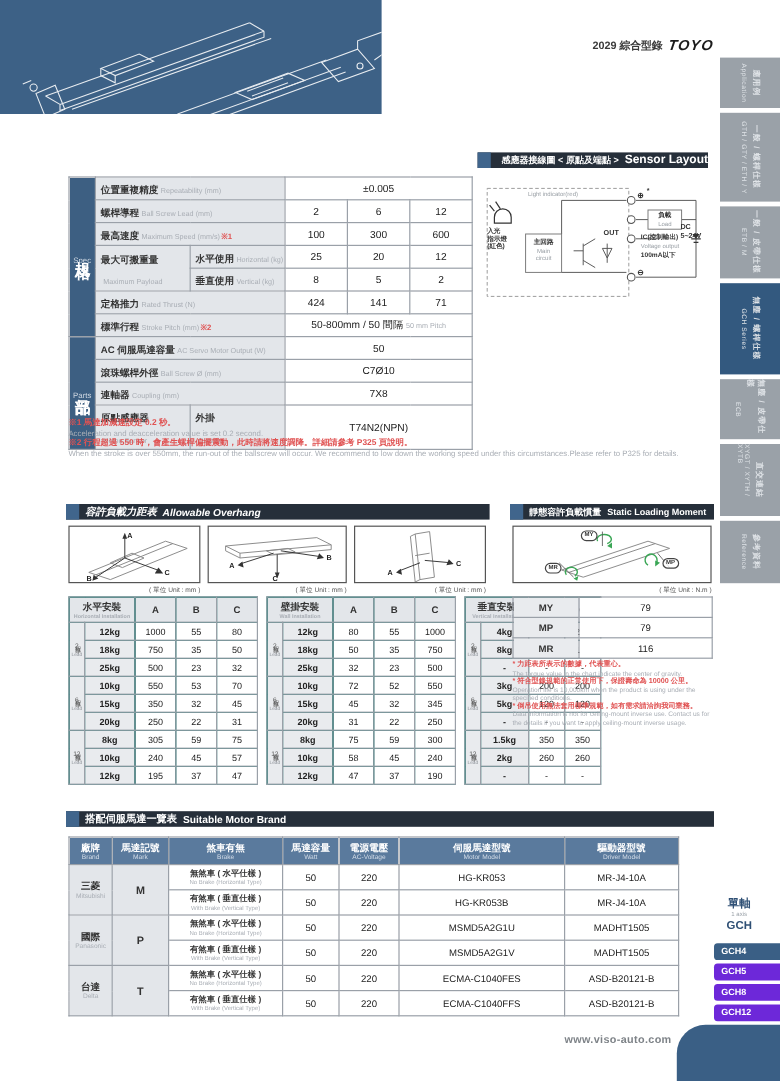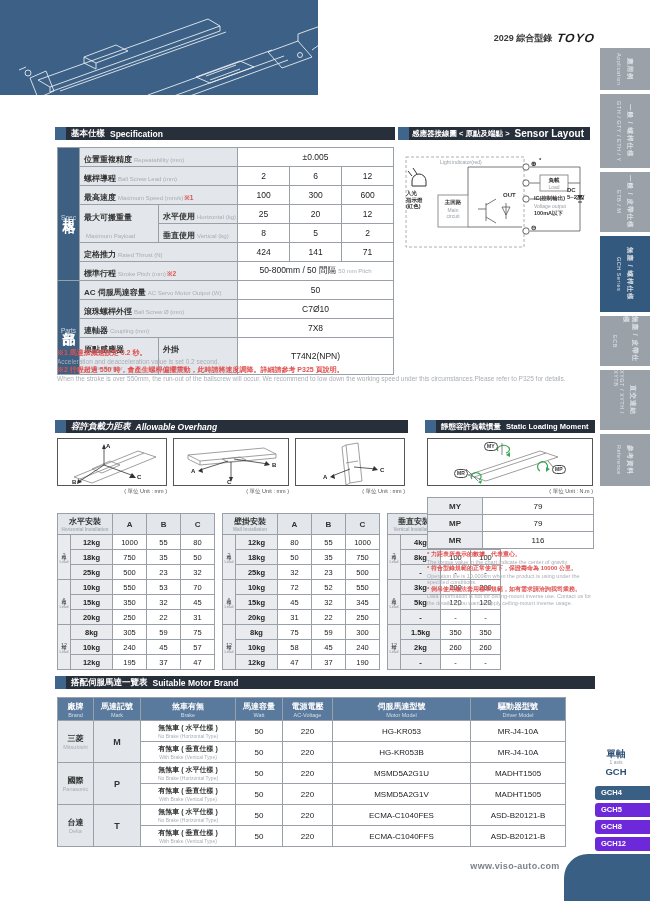--- a/index.html
+++ b/index.html
@@ -45,21 +45,21 @@
   .fn-en{color:#a9aeb5;font-size:6.5px;}
   
   .sensor-diagram{position:absolute;left:398px;top:143px;width:192px;height:118px;}
   .sensor-diagram svg{position:absolute;left:0;top:0;}
   .sl{position:absolute;white-space:pre-line;}
   .sl.dk{color:#333;font-size:5.5px;font-weight:bold;line-height:6.5px;}
   .sl.gy{color:#9aa0a6;font-size:5px;line-height:6px;}
   
   .diag-box{position:absolute;top:438px;height:48px;border:1px solid #555;box-sizing:border-box;background:#fff;}
   .unit{position:absolute;top:488px;font-size:5.5px;color:#555;text-align:right;}
-  .oh-table{position:absolute;top:497px;background:#0f766e;margin-top:16px;}
+  .oh-table{position:absolute;top:497px;background:#0f766e;}
   .oh-table th{background:#e3e6ea;height:20px;}
   .oh-table .tname .tzh{font-size:8px;font-weight:bold;color:#333;display:block;}
   .oh-table .tname .ten{font-size:4.5px;color:#a9aeb5;display:block;}
   .oh-table th.cl{font-size:8px;font-weight:bold;color:#333;}
   .oh-table td{height:14px;text-align:center;font-size:7.5px;color:#222;background:#fff;}
   .oh-table td.kg{background:#e9ebee;font-weight:bold;}
   .oh-table td.lead{background:#e9ebee;}
   .lead .lw{display:flex;flex-direction:column;align-items:center;justify-content:center;gap:1px;}
   .lead .lzh{writing-mode:vertical-rl;text-orientation:upright;font-size:5px;color:#555;}
   .lead .lnum{font-size:5.5px;color:#555;}
@@ -157,25 +157,20 @@
   </div>
   <div class="side-tab" style="top:370px;height:60px;">
     <span class="ven">XYGT / XYTH / XYTB</span>
     <span class="vzh2">直交連結</span>
   </div>
   <div class="side-tab" style="top:434px;height:52px;">
     <span class="ven">Reference</span>
     <span class="vzh2">參考資料</span>
   </div>
 
-  <div class="bar" style="left:55px;top:127px;width:340px;">
-    <span class="accent"></span>
-    <span class="bzh">基本仕樣</span>
-    <span class="ben">Specification</span>
-  </div>
 
   <table class="spec-table">
     <colgroup>
         <col style="width:22px">
         <col style="width:79px">
         <col style="width:79px">
         <col style="width:52px">
         <col style="width:52px">
         <col style="width:52px">
       </colgroup>
@@ -251,21 +246,21 @@
   </tbody>
     </table>
 
   <div class="footnotes">
     <div class="fn-zh">※1 馬達加減速設定 0.2 秒。</div>
     <div class="fn-en">Acceleration and deacceleration value is set 0.2 second.</div>
     <div class="fn-zh">※2 行程超過 550 時，會產生螺桿偏擺震動，此時請將速度調降。詳細請參考 P325 頁說明。</div>
     <div class="fn-en">When the stroke is over 550mm, the run-out of the ballscrew will occur. We recommend to low down the working speed under this circumstances.Please refer to P325 for details.</div>
   </div>
 
-  <div class="bar" style="left:398px;top:127px;width:192px;padding-left:14px;">
+  <div class="bar" style="left:398px;top:127px;width:192px;padding-left:14px;justify-content:flex-end;">
     <span class="accent"></span>
     <span class="bzh" style="font-size:7.5px;">感應器接線圖 &lt; 原點及端點 &gt;</span>
     <span class="ben" style="font-size:10px;">Sensor Layout</span>
   </div>
 
   <div class="sensor-diagram">
     <svg width="192" height="118" viewBox="0 0 192 118">
       <rect x="8" y="14" width="118" height="90" fill="none" stroke="#999" stroke-width="0.8" stroke-dasharray="3,2"></rect>
       <g stroke="#555" stroke-width="0.8" fill="none">
         <path d="M70,24 H124"></path>

